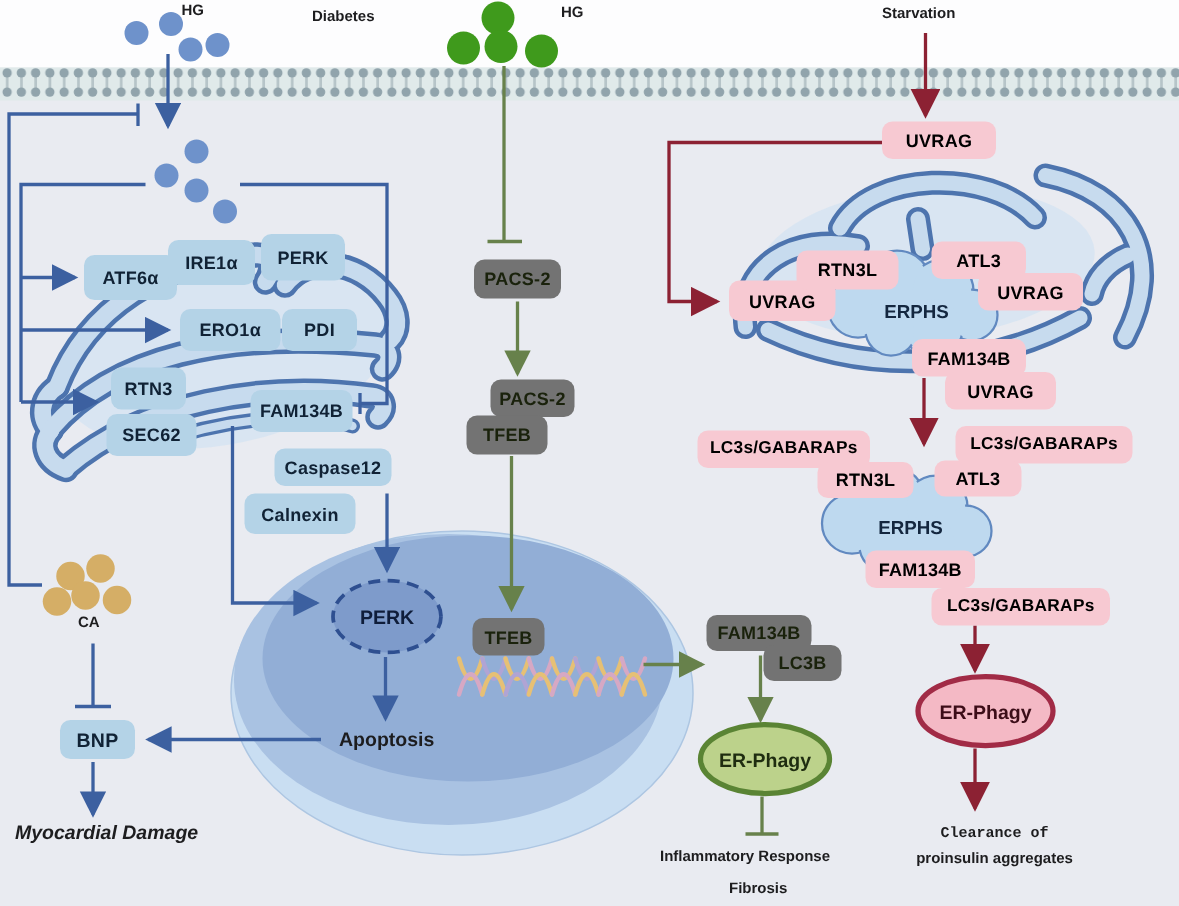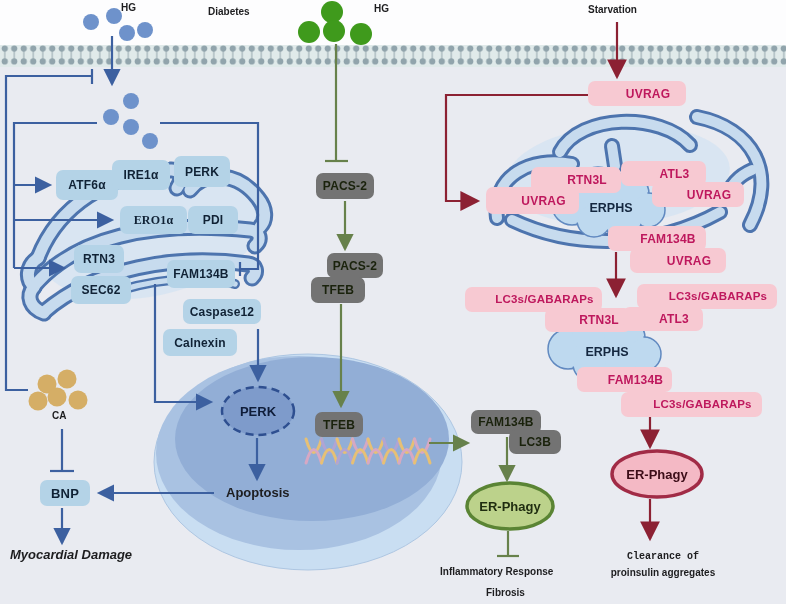--- a/index.html
+++ b/index.html
@@ -8,21 +8,21 @@
     background:#e9ebf1;font-family:"Liberation Sans",sans-serif;
   }
   .art{position:absolute;left:0;top:0;}
   .bx{
     position:absolute;display:flex;align-items:center;justify-content:center;
     font-weight:bold;font-size:12px;border-radius:7px;line-height:1;
     text-align:center;letter-spacing:.2px;
   }
   .blue{background:#b4d3e7;color:#102235;}
   .green{background:#737373;color:#1a220c;}
-  .pink{background:#f7c9d2;color:#be185d;padding-left:22px;}
+  .pink{background:#f7c9d2;color:#000000;}
   .sm{font-size:11.5px;}
   .txt{
     position:absolute;font-weight:bold;color:#1d1d1f;font-size:10px;
     white-space:nowrap;line-height:1.15;
   }
   .ctr{text-align:center;white-space:normal;}
   .ell-label{position:absolute;display:flex;align-items:center;justify-content:center;
     font-weight:bold;font-size:13px;}
 </style>
 </head>
@@ -230,21 +230,21 @@
 </svg>
 
 <div class="txt" style="left:121px;top:2px;">HG</div>
 <div class="txt" style="left:208px;top:6px;">Diabetes</div>
 <div class="txt" style="left:374px;top:3px;">HG</div>
 <div class="txt" style="left:588px;top:4px;">Starvation</div>
 
 <div class="bx blue" style="left:56px;top:170px;width:62px;height:30px;">ATF6α</div>
 <div class="bx blue" style="left:112px;top:160px;width:58px;height:30px;">IRE1α</div>
 <div class="bx blue" style="left:174px;top:156px;width:56px;height:31px;">PERK</div>
-<div class="bx blue" style="left:120px;top:206px;width:67px;height:28px;font-family:Liberation Serif, serif;">ERO1α</div>
+<div class="bx blue" style="left:120px;top:206px;width:67px;height:28px;">ERO1α</div>
 <div class="bx blue" style="left:188px;top:206px;width:50px;height:28px;">PDI</div>
 <div class="bx blue" style="left:74px;top:245px;width:50px;height:28px;">RTN3</div>
 <div class="bx blue" style="left:167px;top:260px;width:68px;height:28px;">FAM134B</div>
 <div class="bx blue" style="left:71px;top:276px;width:60px;height:28px;">SEC62</div>
 
 <div class="bx blue" style="left:183px;top:299px;width:78px;height:25px;">Caspase12</div>
 <div class="bx blue" style="left:163px;top:329px;width:74px;height:27px;">Calnexin</div>
 <div class="ell-label" style="left:228px;top:401px;width:60px;height:20px;color:#0f1d3a;">PERK</div>
 <div class="txt" style="left:226px;top:486px;font-size:13px;">Apoptosis</div>
 <div class="txt" style="left:52px;top:410px;">CA</div>

